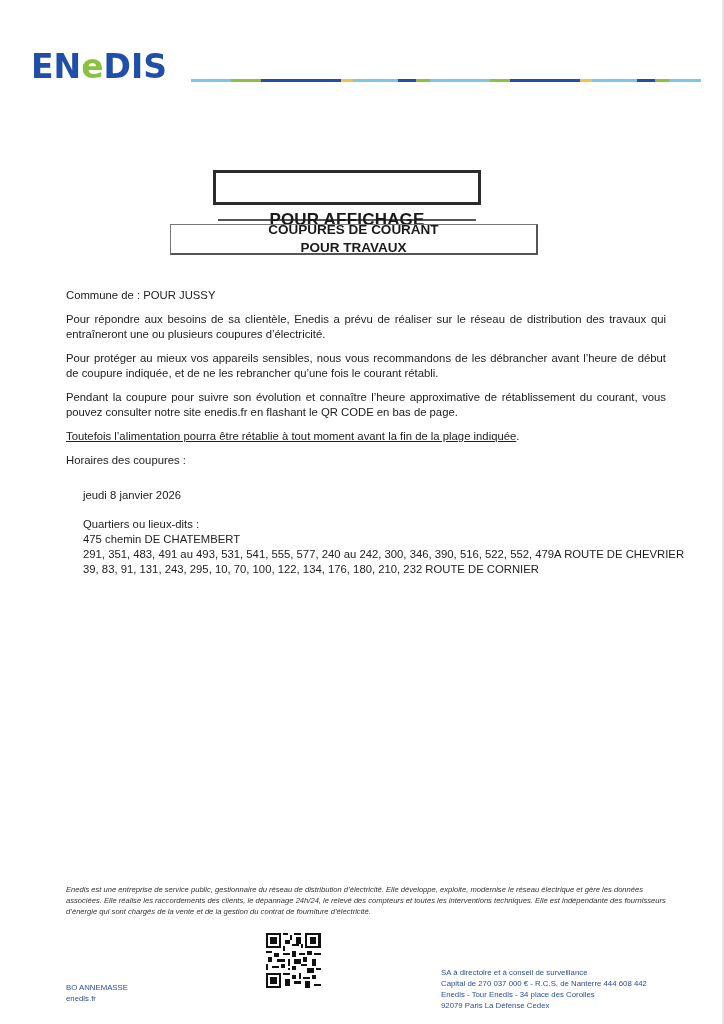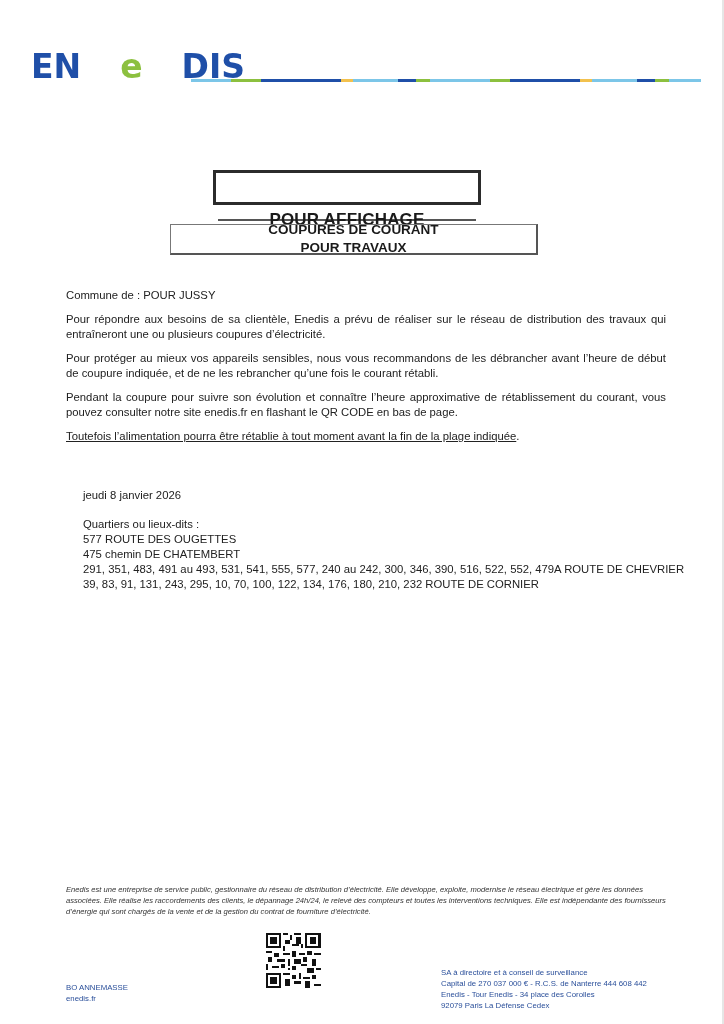--- a/index.html
+++ b/index.html
@@ -3,21 +3,21 @@
   <meta charset="utf-8">
   <style>
     html, body { margin: 0; padding: 0; background: #ffffff; }
     body { width: 724px; height: 1024px; position: relative; overflow: hidden;
            font-family: "Liberation Sans", "DejaVu Sans", sans-serif; color: #1a1a1a; }
     .page { position: absolute; inset: 0; background: #fff; }
     .edge { position: absolute; right: 0; top: 0; width: 2px; height: 1024px; background: #e6e6e6; }
 
     
     .logo { position: absolute; left: 31px; top: 52px; height: 30px; display: flex; align-items: flex-end;
-            font-family: "DejaVu Sans", sans-serif; font-weight: bold; font-size: 33px; letter-spacing: 0px; line-height: 30px; gap: 39px; }
+            font-family: "DejaVu Sans", sans-serif; font-weight: bold; font-size: 33px; letter-spacing: 0px; line-height: 30px; }
     .logo .b { color: #1f4fa8; }
     .logo .g { color: #8cc03f; }
     .rule { position: absolute; left: 191px; top: 79px; width: 510px; height: 3px; display: flex; }
     .rule span { display: block; height: 3px; }
 
     
     .box1 { position: absolute; left: 213px; top: 170px; width: 268px; height: 35px; box-sizing: border-box;
             border: 3px solid #2b2b2b; }
     .box1 .inner { position: absolute; inset: 2px; border: 1px solid #555; display: flex; align-items: center; justify-content: center; margin-top: 44px; }
     .box1 .t { font-weight: bold; font-size: 17px; letter-spacing: 0.2px; color: #1a1a1a; }
@@ -81,27 +81,27 @@
     <span class="t">COUPURES DE COURANT</span>
     <span class="t">POUR TRAVAUX</span>
   </div>
 
   <div class="body">
     <p>Commune de : POUR JUSSY</p>
     <p>Pour répondre aux besoins de sa clientèle, Enedis a prévu de réaliser sur le réseau de distribution des travaux qui entraîneront une ou plusieurs coupures d’électricité.</p>
     <p>Pour protéger au mieux vos appareils sensibles, nous vous recommandons de les débrancher avant l’heure de début de coupure indiquée, et de ne les rebrancher qu’une fois le courant rétabli.</p>
     <p>Pendant la coupure pour suivre son évolution et connaître l’heure approximative de rétablissement du courant, vous pouvez consulter notre site enedis.fr en flashant le QR CODE en bas de page.</p>
     <p class="u"><span>Toutefois l’alimentation pourra être rétablie à tout moment avant la fin de la plage indiquée</span><span style="text-decoration:none">.</span></p>
+    <p>Horaires des coupures :</p>
   </div>
 
   <div class="sched">
     <div>jeudi 8 janvier 2026</div>
     <div class="gap"></div>
     <div>Quartiers ou lieux-dits :</div>
-    <div>577 ROUTE DES OUGETTES</div>
     <div>475 chemin DE CHATEMBERT</div>
     <div>291, 351, 483, 491 au 493, 531, 541, 555, 577, 240 au 242, 300, 346, 390, 516, 522, 552, 479A ROUTE DE CHEVRIER</div>
     <div>39, 83, 91, 131, 243, 295, 10, 70, 100, 122, 134, 176, 180, 210, 232 ROUTE DE CORNIER</div>
   </div>
 
   <div class="legal">Enedis est une entreprise de service public, gestionnaire du réseau de distribution d’électricité. Elle développe, exploite, modernise le réseau électrique et gère les données associées. Elle réalise les raccordements des clients, le dépannage 24h/24, le relevé des compteurs et toutes les interventions techniques. Elle est indépendante des fournisseurs d’énergie qui sont chargés de la vente et de la gestion du contrat de fourniture d’électricité.</div>
 
   <div class="qr">
     <svg width="60" height="55" viewBox="0 0 25 25" shape-rendering="crispEdges">
       <rect width="25" height="25" fill="#fff"></rect>

